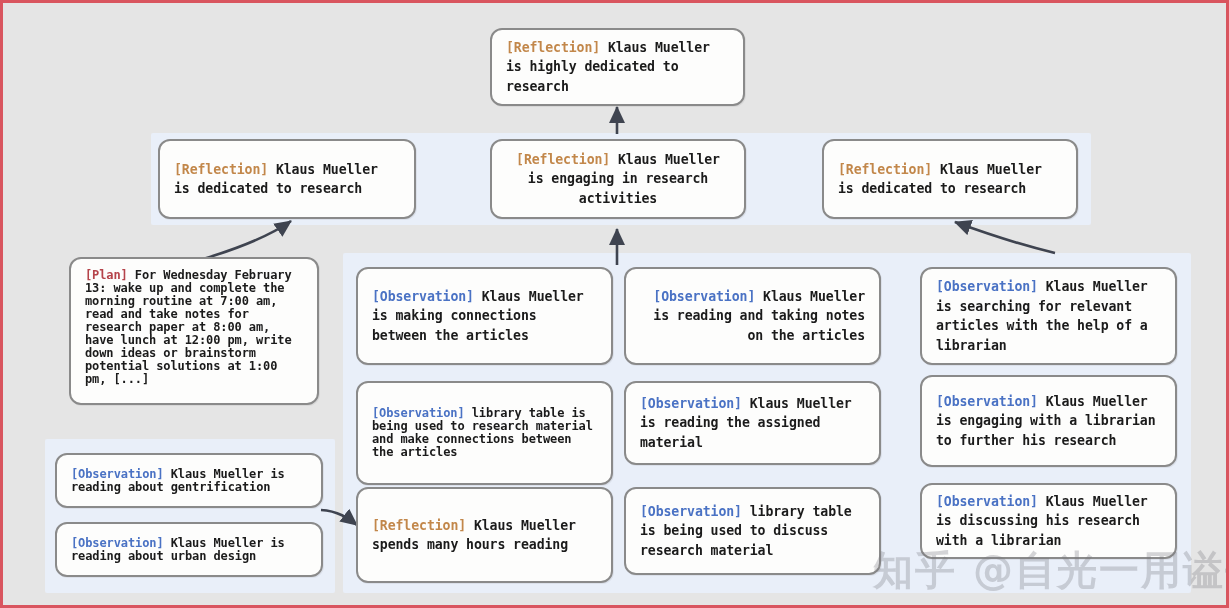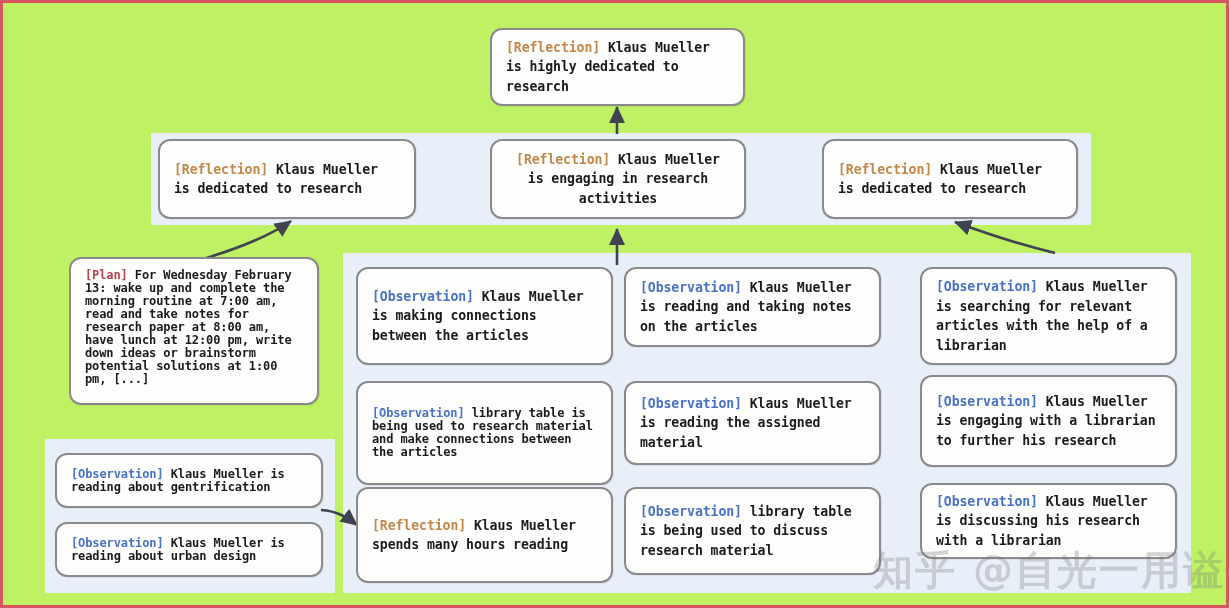--- a/index.html
+++ b/index.html
@@ -7,21 +7,21 @@
     padding: 0;
     background: #ffffff;
   }
   body {
     font-family: "DejaVu Sans Mono", "Liberation Mono", monospace;
   }
   #canvas {
     position: relative;
     width: 1229px;
     height: 608px;
-    background: #bef264;
+    background: #e5e5e5;
     box-sizing: border-box;
     border: 3px solid #d9555f;
     overflow: hidden;
   }
   .panel {
     position: absolute;
     background: #e9eff9;
     border-radius: 2px;
   }
   .node {
@@ -131,21 +131,21 @@
   </div>
 
   <div class="node tiny" style="left:353px; top:378px; width:257px; height:104px;">
     <div class="txt"><span class="tag-observation">[Observation]</span><span> library table is being used to research material and make connections between the articles</span></div>
   </div>
 
   <div class="node" style="left:353px; top:484px; width:257px; height:96px;">
     <div class="txt"><span class="tag-reflection">[Reflection]</span><span> Klaus Mueller spends many hours reading</span></div>
   </div>
 
-  <div class="node" style="left:621px; top:264px; width:257px; height:80px;">
+  <div class="node" style="left:621px; top:264px; width:257px; height:98px;text-align:right;">
     <div class="txt"><span class="tag-observation">[Observation]</span><span> Klaus Mueller is reading and taking notes on the articles</span></div>
   </div>
 
   <div class="node" style="left:621px; top:378px; width:257px; height:84px;">
     <div class="txt"><span class="tag-observation">[Observation]</span><span> Klaus Mueller is reading the assigned material</span></div>
   </div>
 
   <div class="node" style="left:621px; top:484px; width:257px; height:88px;">
     <div class="txt"><span class="tag-observation">[Observation]</span><span> library table is being used to discuss research material</span></div>
   </div>

